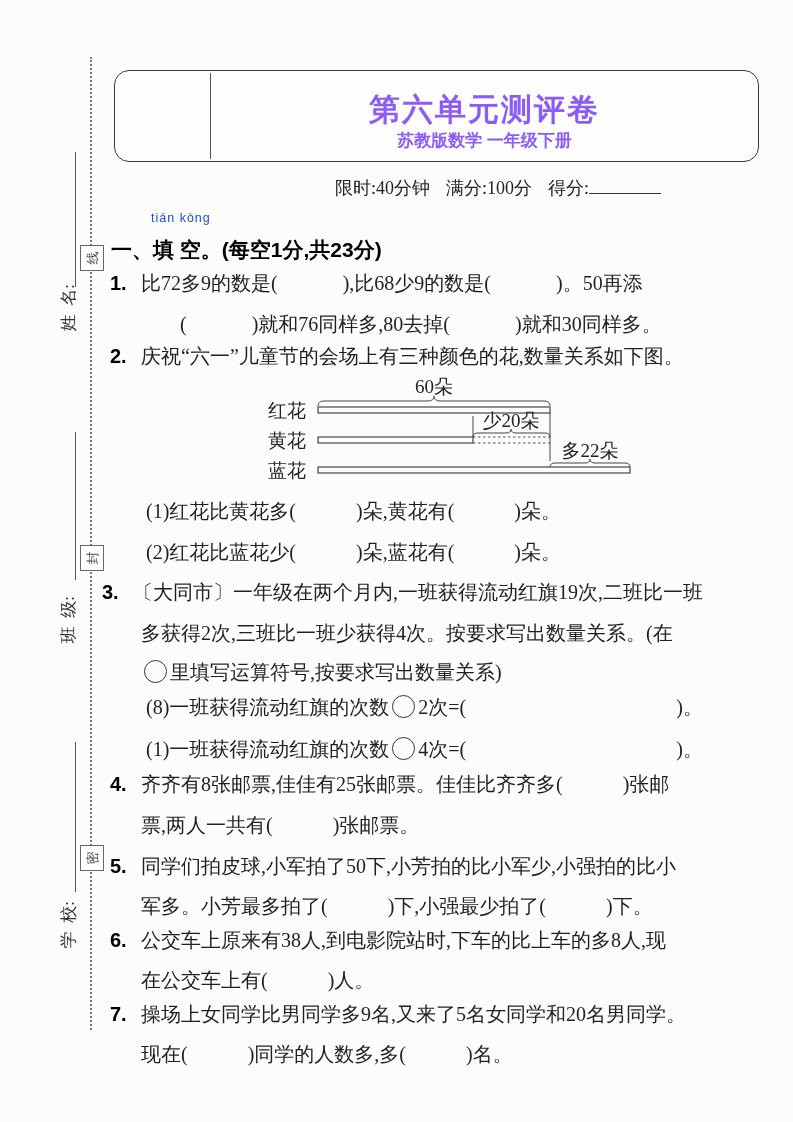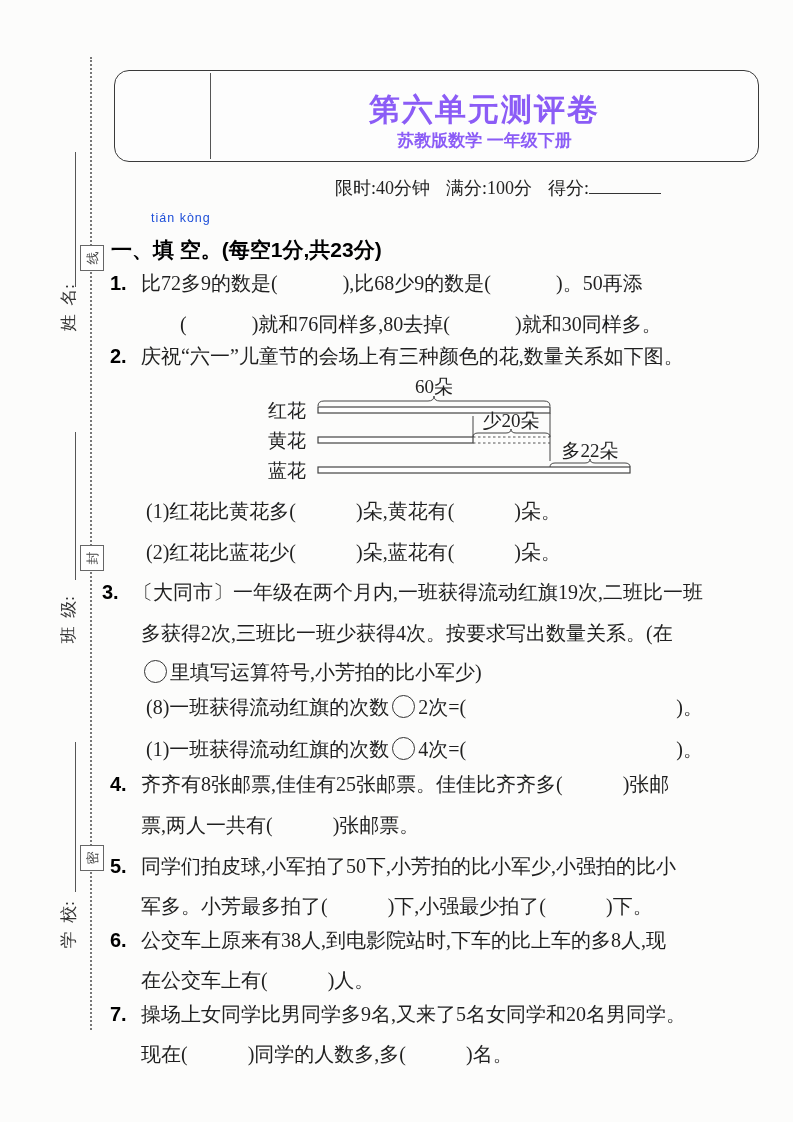--- a/index.html
+++ b/index.html
@@ -119,21 +119,21 @@
 
     <path class="ln" d="M550,467 Q550,463 555,463 L585,463 Q590,463 590,459 Q590,463 595,463 L625,463 Q630,463 630,467"></path>
     <text x="590" y="457" text-anchor="middle">多22朵</text>
   </svg>
 
   <div class="line" style="left:146px;top:498px;">(1)红花比黄花多(            )朵,黄花有(            )朵。</div>
   <div class="line" style="left:146px;top:539px;">(2)红花比蓝花少(            )朵,蓝花有(            )朵。</div>
 
   <div class="line" style="left:102px;top:579px;"><span class="qno">3.</span><span>〔大同市〕一年级在两个月内,一班获得流动红旗19次,二班比一班</span></div>
   <div class="line" style="left:141px;top:620px;">多获得2次,三班比一班少获得4次。按要求写出数量关系。(在</div>
-  <div class="line" style="left:141px;top:659px;"><span class="circle"></span><span>里填写运算符号,小芳拍的比小军少)</span></div>
+  <div class="line" style="left:141px;top:659px;"><span class="circle"></span><span>里填写运算符号,按要求写出数量关系)</span></div>
   <div class="line" style="left:146px;top:694px;"><span>(8)一班获得流动红旗的次数</span><span class="circle"></span><span>2次=(                                          )。</span></div>
   <div class="line" style="left:146px;top:736px;"><span>(1)一班获得流动红旗的次数</span><span class="circle"></span><span>4次=(                                          )。</span></div>
 
   <div class="line" style="left:110px;top:771px;"><span class="qno">4.</span><span>齐齐有8张邮票,佳佳有25张邮票。佳佳比齐齐多(            )张邮</span></div>
   <div class="line" style="left:141px;top:812px;">票,两人一共有(            )张邮票。</div>
 
   <div class="line" style="left:110px;top:853px;"><span class="qno">5.</span><span>同学们拍皮球,小军拍了50下,小芳拍的比小军少,小强拍的比小</span></div>
   <div class="line" style="left:141px;top:893px;">军多。小芳最多拍了(            )下,小强最少拍了(            )下。</div>
 
   <div class="line" style="left:110px;top:927px;"><span class="qno">6.</span><span>公交车上原来有38人,到电影院站时,下车的比上车的多8人,现</span></div>

